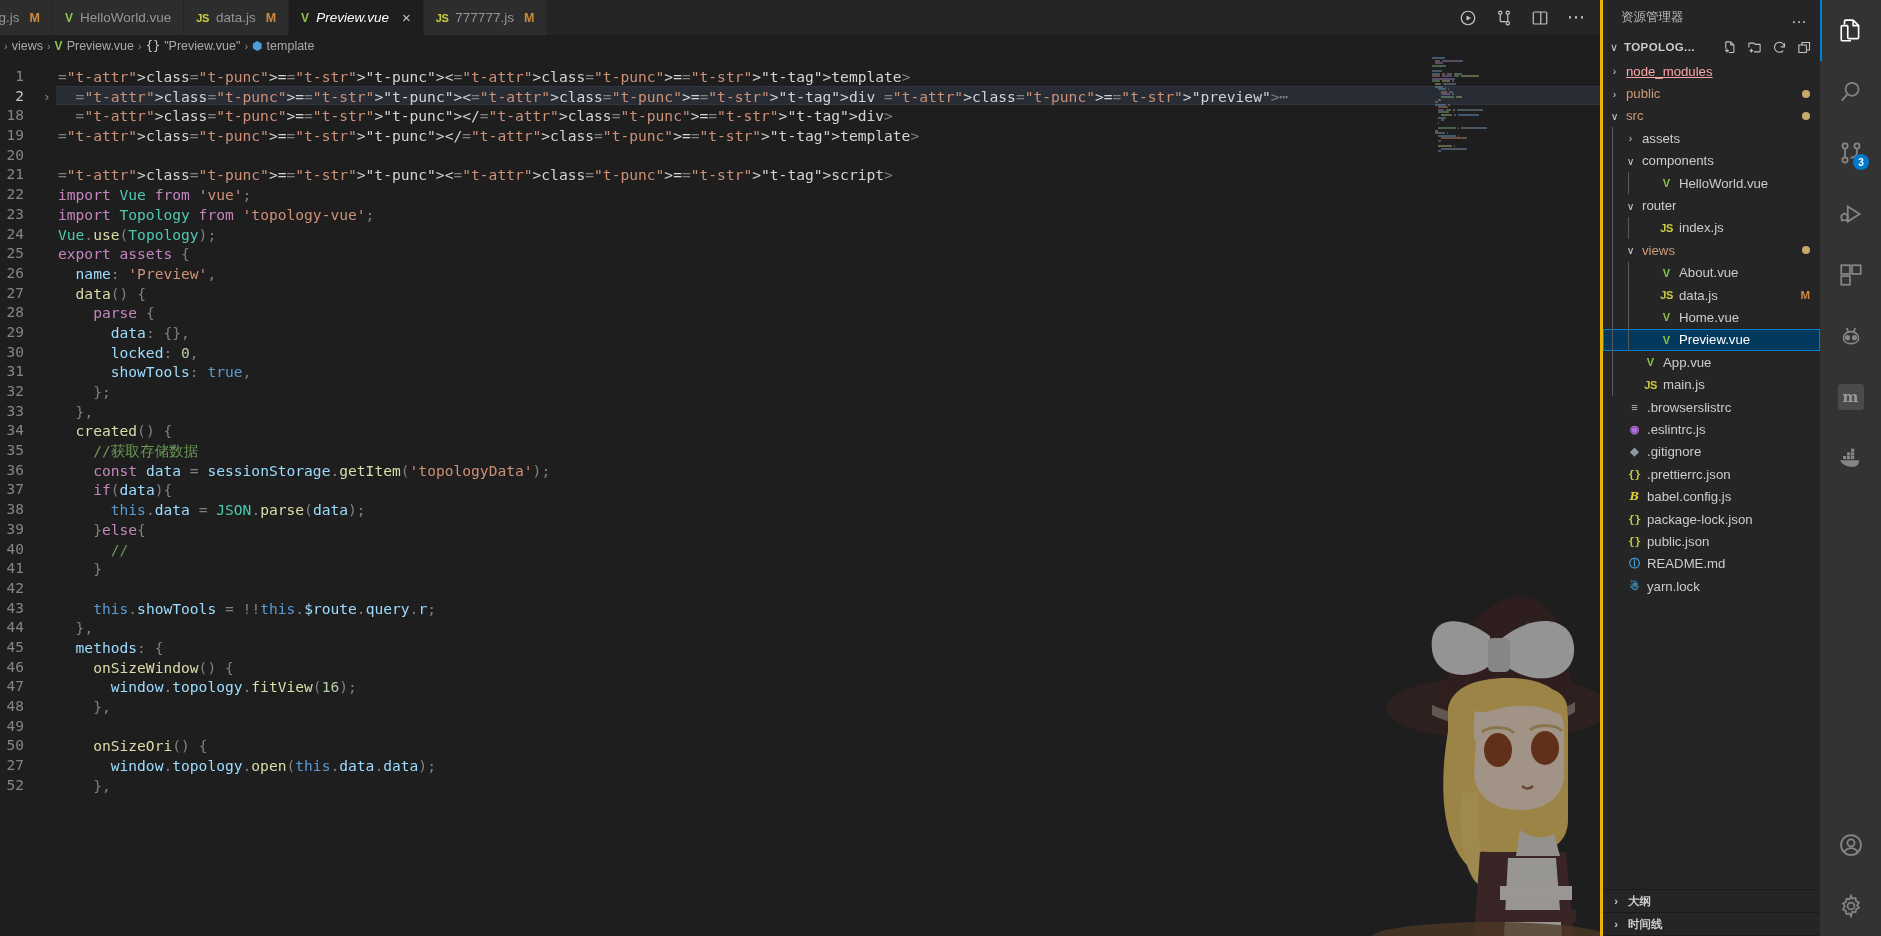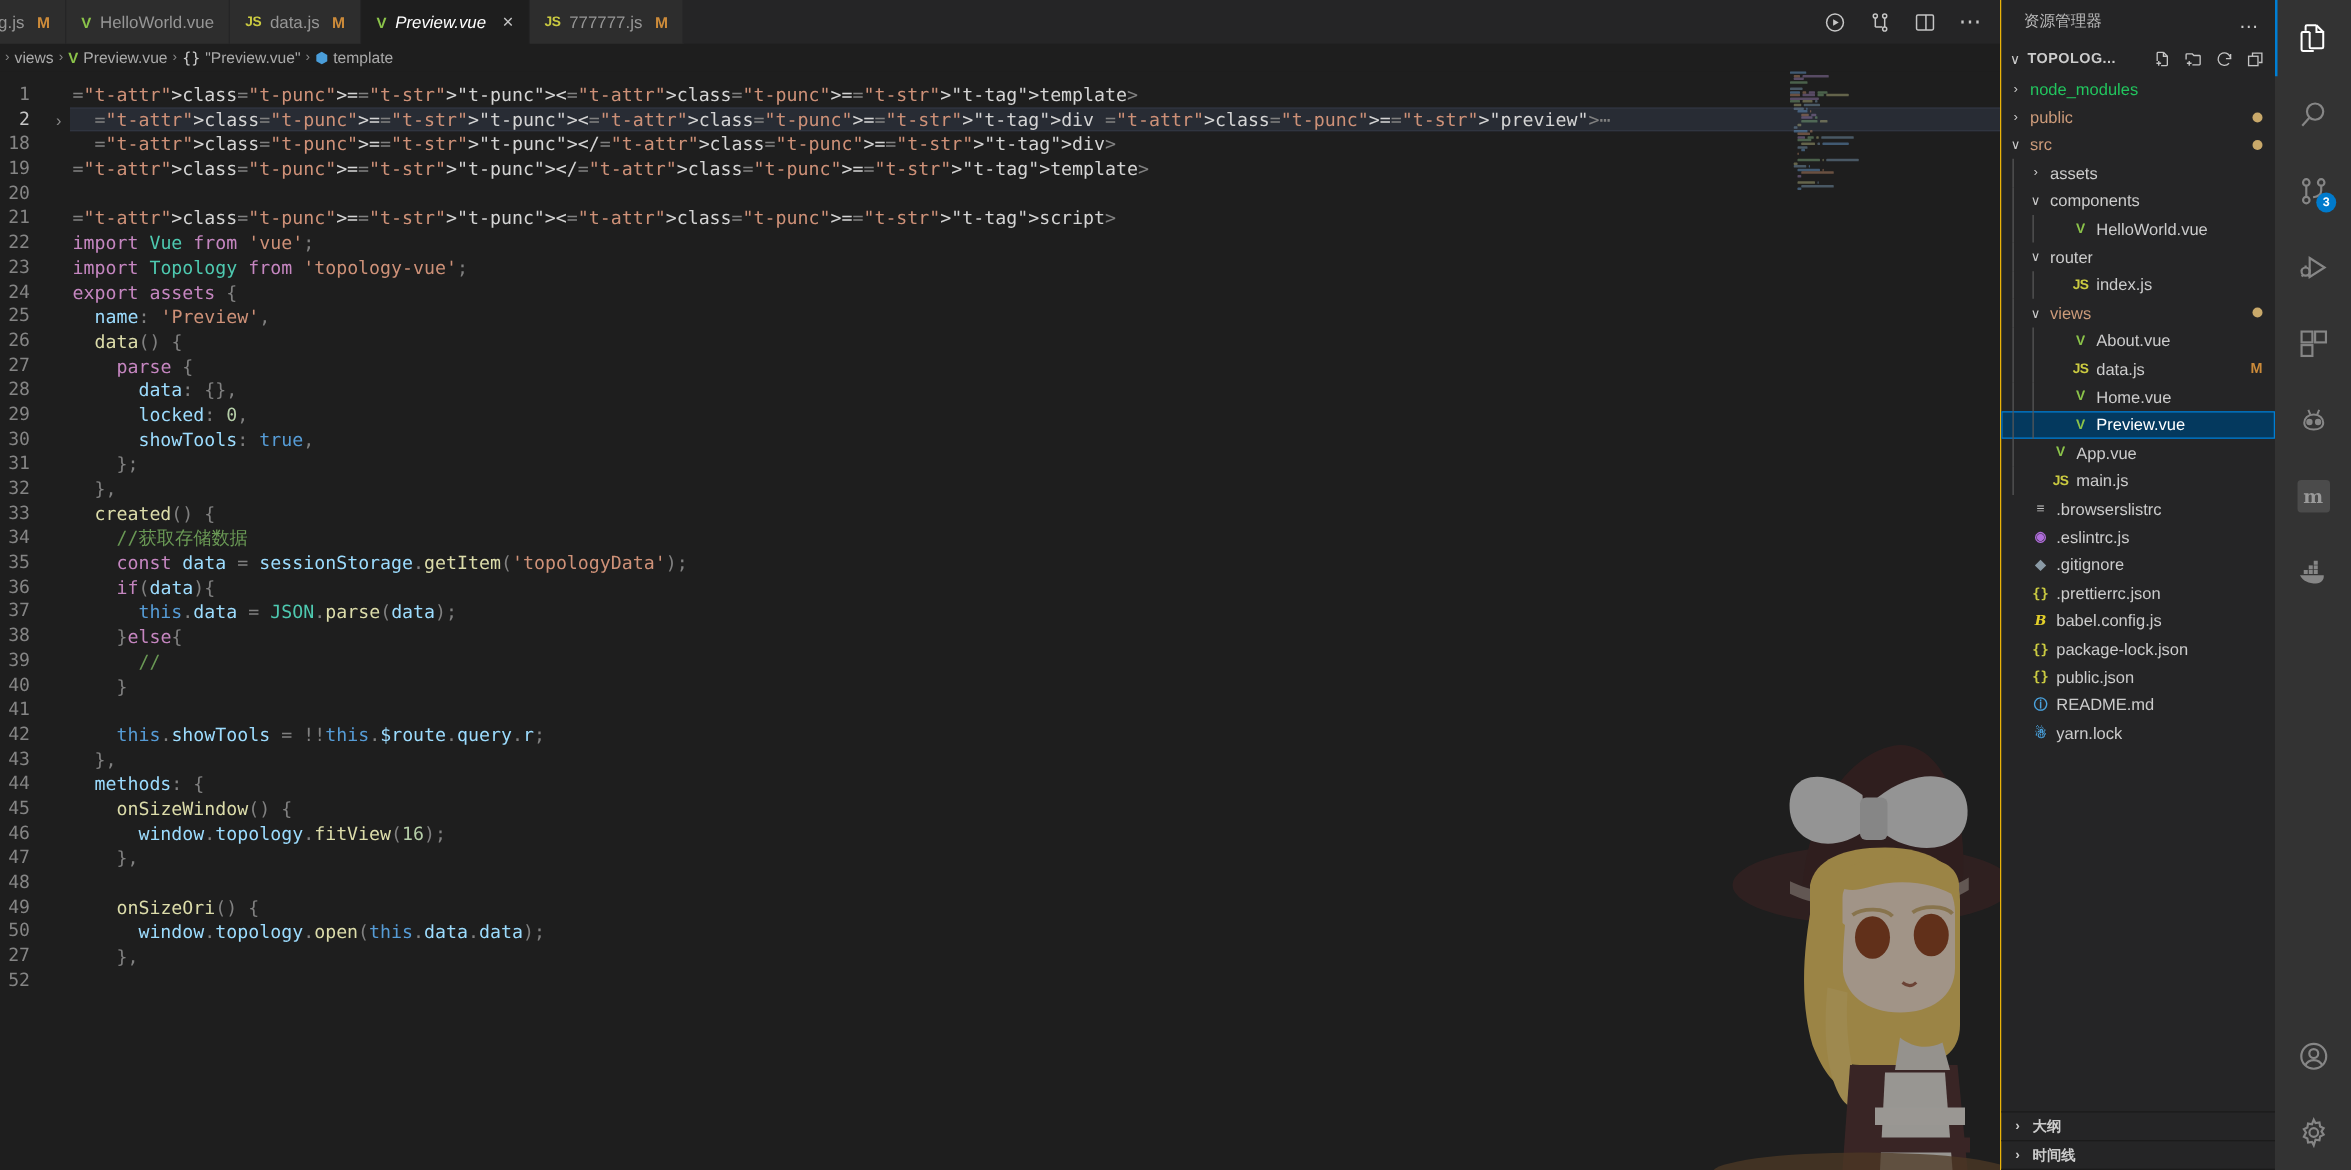--- a/index.html
+++ b/index.html
@@ -71,37 +71,37 @@
   
   .edit-scroll{ position:absolute; right:0; top:0; width:14px; height:936px; }
 
   
   .anime{
     position:absolute; right:0px; bottom:0px; width:230px; height:346px;
     pointer-events:none; opacity:.62;
   }
 
   
-  .sidebar{ width:220px; flex:0 0 220px; background:#252526; display:flex; flex-direction:column; border-left:1px solid #eab308;}
+  .sidebar{ width:220px; flex:0 0 220px; background:#252526; display:flex; flex-direction:column; border-left:3px solid #eab308;}
   .sb-title{ height:35px; display:flex; align-items:center; justify-content:space-between; padding:0 12px 0 18px; color:#bbbbbb; font-size:12.5px;}
   .sb-dots{ color:#cccccc; font-size:16px; letter-spacing:1px; line-height:0.6;}
   .sb-section{ height:24px; display:flex; align-items:center; padding:0 8px 0 4px; gap:3px;}
   .sb-section .caret{ color:#cccccc; font-size:11px; width:14px; text-align:center;}
   .sb-section .name{ font-size:11.5px; font-weight:bold; color:#cccccc; letter-spacing:.4px; flex:1;}
   .sb-acts{ display:flex; gap:9px; align-items:center;}
   .sb-act{ width:16px; height:16px; color:#c5c5c5; display:flex; align-items:center; justify-content:center;}
 
   .tree{ flex:1; overflow:hidden; padding-top:1px;}
   .trow{ height:22.4px; display:flex; align-items:center; gap:4px; font-size:13.2px; color:#cccccc; position:relative; padding-right:10px;}
   .trow.sel{ background:#04395e; outline:1px solid #007fd4; outline-offset:-1px; color:#ffffff;}
   .tcaret{ width:15px; text-align:center; color:#cccccc; font-size:10.5px; flex:0 0 15px;}
   .ticon{ width:17px; flex:0 0 17px; display:flex; align-items:center; justify-content:center; font-size:11px; font-weight:bold;}
   .tname{ white-space:nowrap; overflow:hidden; text-overflow:ellipsis;}
   .tname.folder-acc{ color:#cc9b7a;}
-  .tname.dim{ color:#22c55e;}
+  .tname.dim{ color:#fca5a5;text-decoration:underline;}
   .tbadge{ margin-left:auto; color:#cc8b3a; font-size:11.5px; font-weight:bold;}
   .tdot{ margin-left:auto; width:8px; height:8px; border-radius:50%; background:#c9a96a;}
   .indent-guide{ position:absolute; top:0; bottom:0; width:1px; background:#585858;}
 
   .sb-foot{ border-top:1px solid #1b1b1b;}
   .sb-panel{ height:23px; display:flex; align-items:center; gap:5px; padding-left:6px; font-size:11.5px; font-weight:bold; color:#cccccc; border-bottom:1px solid #1b1b1b;}
 
   
   .activity{ width:61px; flex:0 0 61px; background:#333333; display:flex; flex-direction:column; align-items:center; }
   .act{ width:61px; height:61px; display:flex; align-items:center; justify-content:center; position:relative; color:#868686;}
@@ -275,20 +275,21 @@
       <div class="codearea" id="code-host">
           <div class="cl"><span style="white-space:pre"></span><span <span="" class<span="" class="t-punc">=</span><span class="t-str">"t-attr"</span>&gt;class<span class<span="" class="t-punc">=</span><span class="t-str">"t-punc"</span>&gt;=<span class<span="" class="t-punc">=</span><span class="t-str">"t-str"</span>&gt;"t-punc"&gt;&lt;<span <span="" class<span="" class="t-punc">=</span><span class="t-str">"t-attr"</span>&gt;class<span class<span="" class="t-punc">=</span><span class="t-str">"t-punc"</span>&gt;=<span class<span="" class="t-punc">=</span><span class="t-str">"t-str"</span>&gt;"t-tag"&gt;template<span class="t-punc">&gt;</span></div>
           <div class="cur-line-hl" style="top: 28.7px;"></div>
           <div class="cl" style="position: relative;"><span style="white-space:pre">  </span><span <span="" class<span="" class="t-punc">=</span><span class="t-str">"t-attr"</span>&gt;class<span class<span="" class="t-punc">=</span><span class="t-str">"t-punc"</span>&gt;=<span class<span="" class="t-punc">=</span><span class="t-str">"t-str"</span>&gt;"t-punc"&gt;&lt;<span <span="" class<span="" class="t-punc">=</span><span class="t-str">"t-attr"</span>&gt;class<span class<span="" class="t-punc">=</span><span class="t-str">"t-punc"</span>&gt;=<span class<span="" class="t-punc">=</span><span class="t-str">"t-str"</span>&gt;"t-tag"&gt;div <span class<span="" class="t-punc">=</span><span class="t-str">"t-attr"</span>&gt;class<span class<span="" class="t-punc">=</span><span class="t-str">"t-punc"</span>&gt;=<span class<span="" class="t-punc">=</span><span class="t-str">"t-str"</span>&gt;"preview"<span class="t-punc">&gt;</span><span class="t-dots">⋯</span></div>
           <div class="cl"><span style="white-space:pre">  </span><span <span="" class<span="" class="t-punc">=</span><span class="t-str">"t-attr"</span>&gt;class<span class<span="" class="t-punc">=</span><span class="t-str">"t-punc"</span>&gt;=<span class<span="" class="t-punc">=</span><span class="t-str">"t-str"</span>&gt;"t-punc"&gt;&lt;/<span <span="" class<span="" class="t-punc">=</span><span class="t-str">"t-attr"</span>&gt;class<span class<span="" class="t-punc">=</span><span class="t-str">"t-punc"</span>&gt;=<span class<span="" class="t-punc">=</span><span class="t-str">"t-str"</span>&gt;"t-tag"&gt;div<span class="t-punc">&gt;</span></div>
           <div class="cl"><span style="white-space:pre"></span><span <span="" class<span="" class="t-punc">=</span><span class="t-str">"t-attr"</span>&gt;class<span class<span="" class="t-punc">=</span><span class="t-str">"t-punc"</span>&gt;=<span class<span="" class="t-punc">=</span><span class="t-str">"t-str"</span>&gt;"t-punc"&gt;&lt;/<span <span="" class<span="" class="t-punc">=</span><span class="t-str">"t-attr"</span>&gt;class<span class<span="" class="t-punc">=</span><span class="t-str">"t-punc"</span>&gt;=<span class<span="" class="t-punc">=</span><span class="t-str">"t-str"</span>&gt;"t-tag"&gt;template<span class="t-punc">&gt;</span></div>
           <div class="cl"><span style="white-space:pre"></span></div>
           <div class="cl"><span style="white-space:pre"></span><span <span="" class<span="" class="t-punc">=</span><span class="t-str">"t-attr"</span>&gt;class<span class<span="" class="t-punc">=</span><span class="t-str">"t-punc"</span>&gt;=<span class<span="" class="t-punc">=</span><span class="t-str">"t-str"</span>&gt;"t-punc"&gt;&lt;<span <span="" class<span="" class="t-punc">=</span><span class="t-str">"t-attr"</span>&gt;class<span class<span="" class="t-punc">=</span><span class="t-str">"t-punc"</span>&gt;=<span class<span="" class="t-punc">=</span><span class="t-str">"t-str"</span>&gt;"t-tag"&gt;script<span class="t-punc">&gt;</span></div>
           <div class="cl"><span style="white-space:pre"></span><span class="t-ctrl">import</span> <span class="t-cls">Vue</span> <span class="t-ctrl">from</span> <span class="t-str">'vue'</span><span class="t-punc">;</span></div>
           <div class="cl"><span style="white-space:pre"></span><span class="t-ctrl">import</span> <span class="t-cls">Topology</span> <span class="t-ctrl">from</span> <span class="t-str">'topology-vue'</span><span class="t-punc">;</span></div>
+          <div class="cl"><span style="white-space:pre"></span><span class="t-cls">Vue</span><span class="t-punc">.</span><span class="t-fn">use</span><span class="t-punc">(</span><span class="t-cls">Topology</span><span class="t-punc">)</span><span class="t-punc">;</span></div>
           <div class="cl"><span style="white-space:pre"></span><span class="t-ctrl">export</span> <span class="t-ctrl">assets</span> <span class="t-punc">{</span></div>
           <div class="cl"><span style="white-space:pre">  </span><span class="t-prop">name</span><span class="t-punc">:</span> <span class="t-str">'Preview'</span><span class="t-punc">,</span></div>
           <div class="cl"><span style="white-space:pre">  </span><span class="t-fn">data</span><span class="t-punc">(</span><span class="t-punc">)</span> <span class="t-punc">{</span></div>
           <div class="cl"><span style="white-space:pre">    </span><span class="t-ctrl">parse</span> <span class="t-punc">{</span></div>
           <div class="cl"><span style="white-space:pre">      </span><span class="t-prop">data</span><span class="t-punc">:</span> <span class="t-punc">{</span><span class="t-punc">}</span><span class="t-punc">,</span></div>
           <div class="cl"><span style="white-space:pre">      </span><span class="t-prop">locked</span><span class="t-punc">:</span> <span class="t-num">0</span><span class="t-punc">,</span></div>
           <div class="cl"><span style="white-space:pre">      </span><span class="t-prop">showTools</span><span class="t-punc">:</span> <span class="t-bool">true</span><span class="t-punc">,</span></div>
           <div class="cl"><span style="white-space:pre">    </span><span class="t-punc">}</span><span class="t-punc">;</span></div>
           <div class="cl"><span style="white-space:pre">  </span><span class="t-punc">}</span><span class="t-punc">,</span></div>
           <div class="cl"><span style="white-space:pre">  </span><span class="t-fn">created</span><span class="t-punc">(</span><span class="t-punc">)</span> <span class="t-punc">{</span></div>

